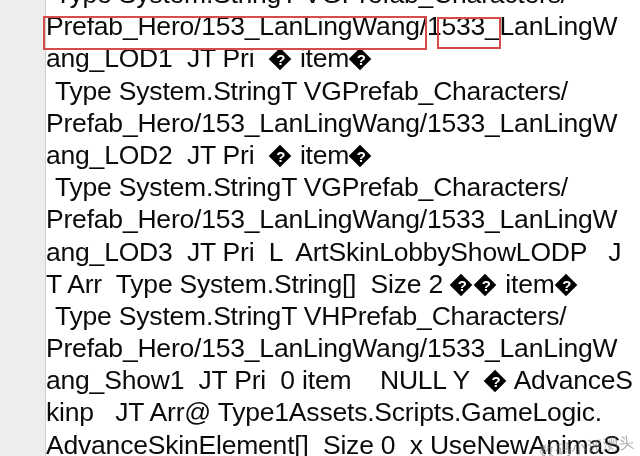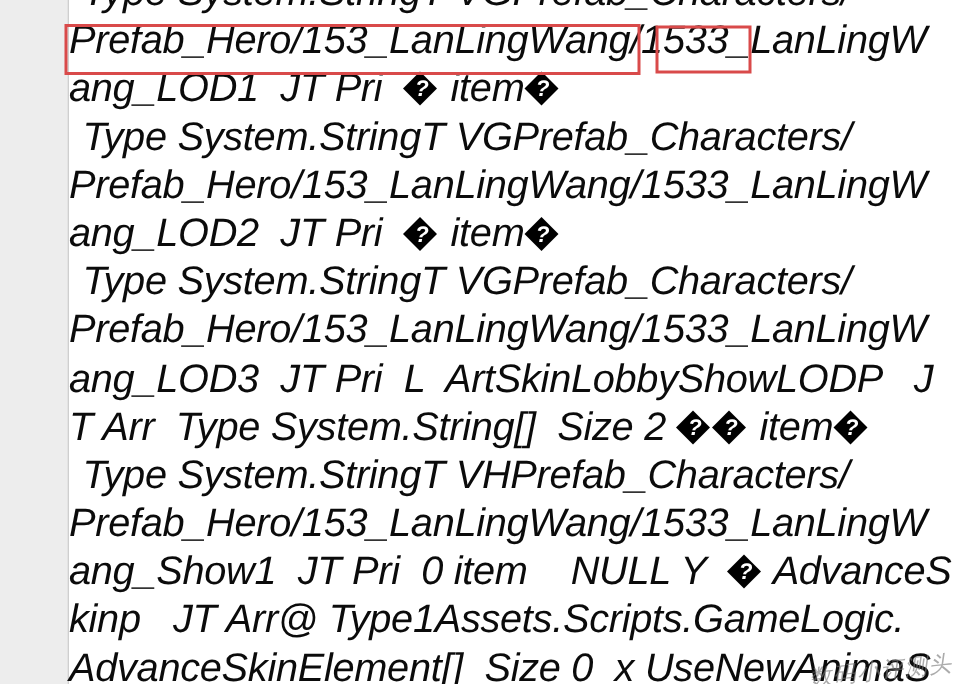--- a/index.html
+++ b/index.html
@@ -127,21 +127,21 @@
     font-family: "DejaVu Sans", sans-serif;
     transform: rotate(-6deg);
     transform-origin: 100% 100%;
     white-space: nowrap;
     pointer-events: none;
   }
 </style>
 </head>
 <body>
 
-<div id="screen" style="background: rgb(255, 255, 255); font-style: italic;">
+<div id="screen" style="background: rgb(255, 255, 255);">
 
   <div id="gutter" style="background: rgb(237, 237, 237);"></div>
   <div id="gutter-divider"></div>
 
   <div id="text-body" style="color: rgb(11, 11, 11);"><div class="line indent"><span>Type System.StringT VGPrefab_Characters/</span></div><div class="line"><span>Prefab_Hero/153_LanLingWang/1533_LanLingW</span></div><div class="line"><span>ang_LOD1  JT Pri  </span><span class="repl"><span class="dia"></span><span class="qm">?</span></span><span> item</span><span class="repl"><span class="dia"></span><span class="qm">?</span></span></div><div class="line indent"><span>Type System.StringT VGPrefab_Characters/</span></div><div class="line"><span>Prefab_Hero/153_LanLingWang/1533_LanLingW</span></div><div class="line"><span>ang_LOD2  JT Pri  </span><span class="repl"><span class="dia"></span><span class="qm">?</span></span><span> item</span><span class="repl"><span class="dia"></span><span class="qm">?</span></span></div><div class="line indent"><span>Type System.StringT VGPrefab_Characters/</span></div><div class="line"><span>Prefab_Hero/153_LanLingWang/1533_LanLingW</span></div><div class="line"><span>ang_LOD3  JT Pri  L  ArtSkinLobbyShowLODP   J</span></div><div class="line"><span>T Arr  Type System.String[]  Size 2 </span><span class="repl"><span class="dia"></span><span class="qm">?</span></span><span class="repl"><span class="dia"></span><span class="qm">?</span></span><span> item</span><span class="repl"><span class="dia"></span><span class="qm">?</span></span></div><div class="line indent"><span>Type System.StringT VHPrefab_Characters/</span></div><div class="line"><span>Prefab_Hero/153_LanLingWang/1533_LanLingW</span></div><div class="line"><span>ang_Show1  JT Pri  0 item    NULL Y  </span><span class="repl"><span class="dia"></span><span class="qm">?</span></span><span> AdvanceS</span></div><div class="line"><span>kinp   JT Arr@ Type1Assets.Scripts.GameLogic.</span></div><div class="line"><span>AdvanceSkinElement[]  Size 0  x UseNewAnimaS</span></div></div>
 
   <div class="annot-box" id="annot-path-box" style="border-color: rgb(217, 74, 74);"></div>
   <div class="annot-box" id="annot-id-box" style="border-color: rgb(217, 74, 74);"></div>
 
   <div id="watermark" style="color: rgb(120, 120, 120); opacity: 0.62;">数码小评测头</div>

